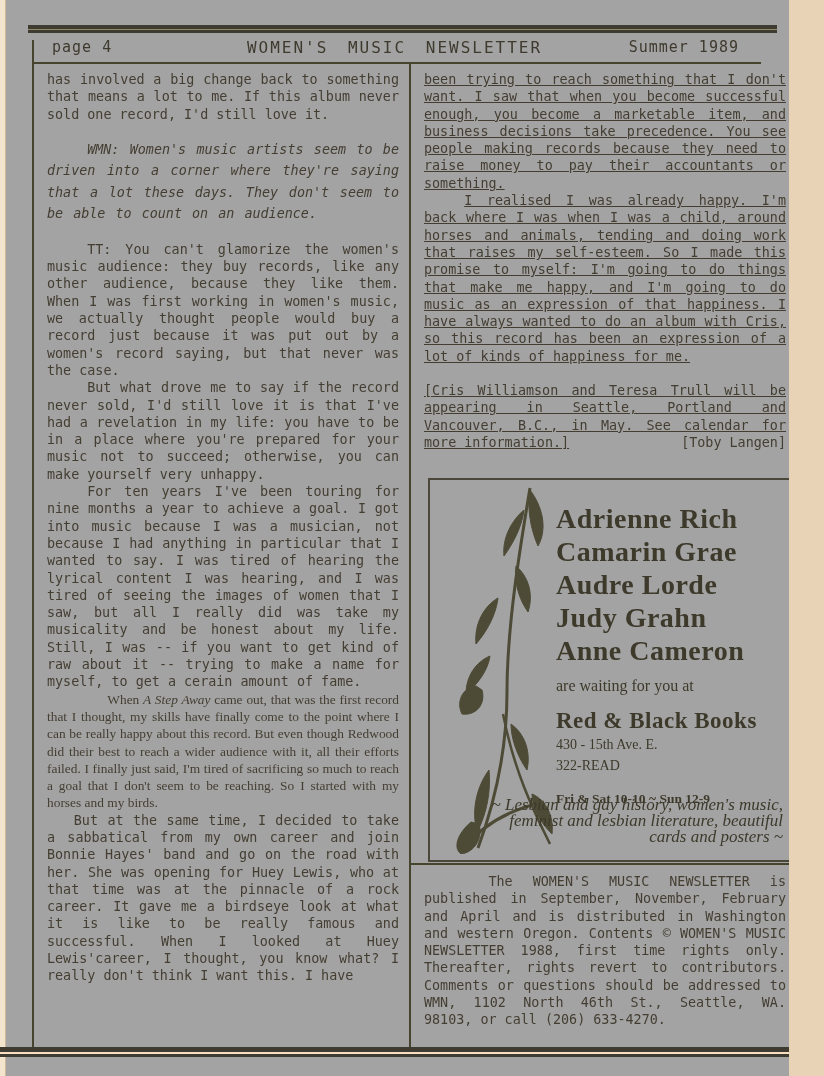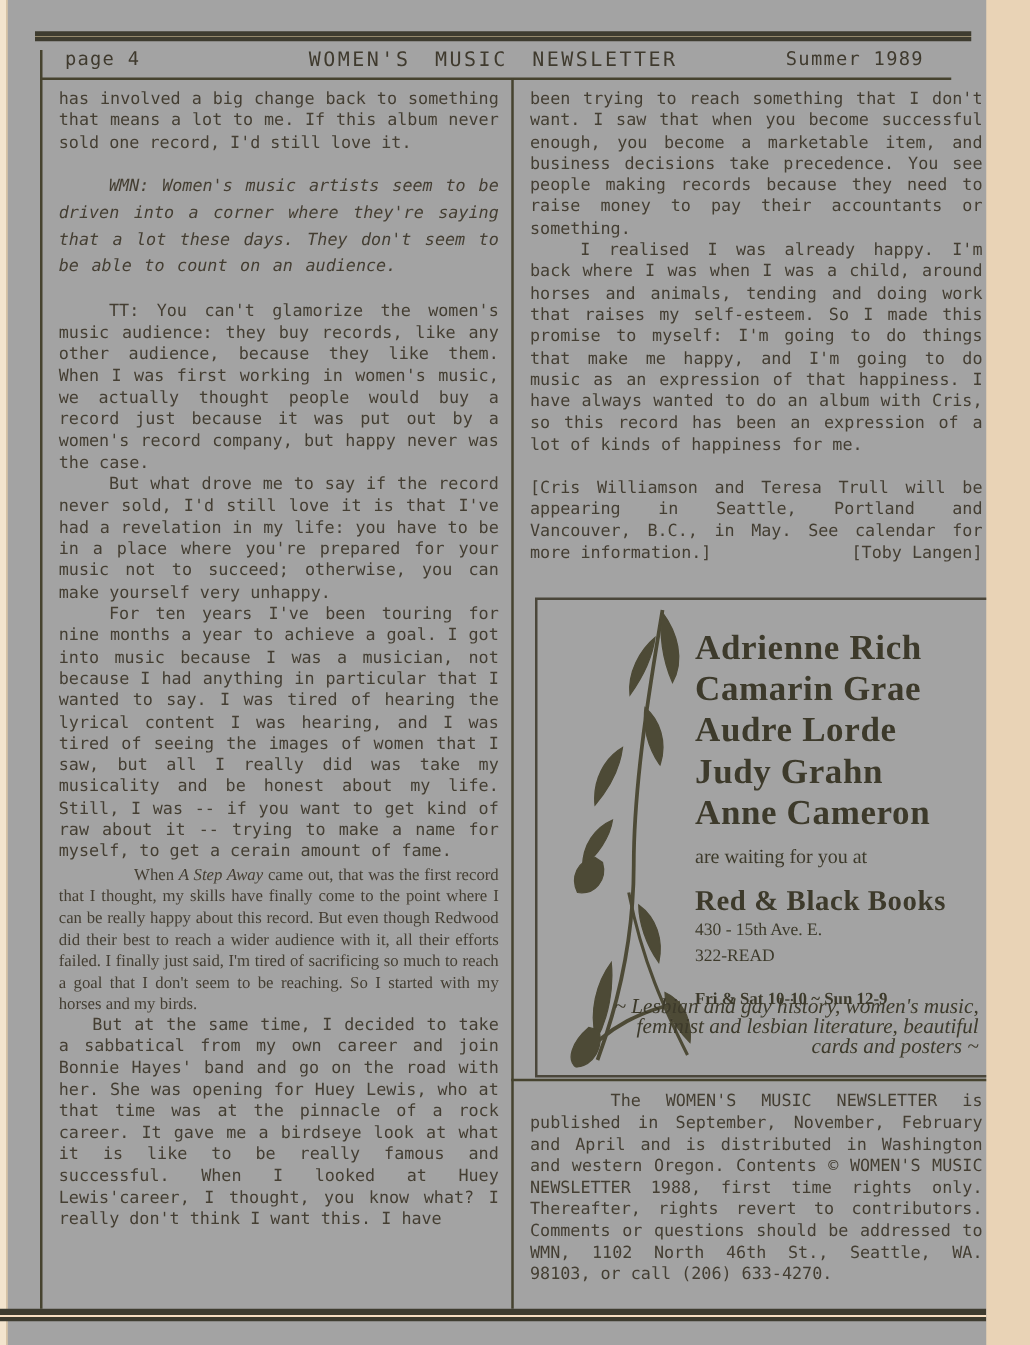--- a/index.html
+++ b/index.html
@@ -34,21 +34,21 @@
   .hdr-page  { left:52px; }
   .hdr-title { left:0; right:0; text-align:center; font-size:16px; letter-spacing:2px; word-spacing:8px; }
   .hdr-issue { right:50px; }
 
   
   .col {
     position:absolute; top:71px; font-size:13.4px; line-height:17.3px;
     text-align:justify; color:#443e32;
   }
   .col-left  { left:47px;  width:352px; }
-  .col-right { left:424px; width:362px; }
+  .col-right { left:424px; width:362px;text-decoration:underline; }
   .col p { margin:0; }
   .ind   { text-indent:3em; }
   .ind-sm{ text-indent:2em; }
   .ind-lg{ text-indent:4.5em;font-family:Liberation Serif, serif; }
   .question {
     font-style:italic; margin:16px 0 !important;
     line-height:21.5px; word-spacing:2px; text-indent:3em;
   }
   .note { margin-top:17px !important; }
   .byline { float:right;margin-left:16px; }
@@ -93,21 +93,21 @@
   <div class="footer-rule"></div>
   <div class="rule-bottom"></div>
 
   <div class="hdr hdr-page">page 4</div>
   <div class="hdr hdr-title">WOMEN'S MUSIC NEWSLETTER</div>
   <div class="hdr hdr-issue">Summer 1989</div>
 
   <div class="col col-left">
     <p>has involved a big change back to something that means a lot to me. If this album never sold one record, I'd still love it.</p>
     <p class="question">WMN: Women's music artists seem to be driven into a corner where they're saying that a lot these days. They don't seem to be able to count on an audience.</p>
-    <p class="ind">TT: You can't glamorize the women's music audience: they buy records, like any other audience, because they like them. When I was first working in women's music, we actually thought people would buy a record just because it was put out by a women's record company, but happy never was the case.</p>
+    <p class="ind">TT: You can't glamorize the women's music audience: they buy records, like any other audience, because they like them. When I was first working in women's music, we actually thought people would buy a record just because it was put out by a women's record saying, but that never was the case.</p>
     <p class="ind">But what drove me to say if the record never sold, I'd still love it is that I've had a revelation in my life: you have to be in a place where you're prepared for your music not to succeed; otherwise, you can make yourself very unhappy.</p>
     <p class="ind">For ten years I've been touring for nine months a year to achieve a goal. I got into music because I was a musician, not because I had anything in particular that I wanted to say. I was tired of hearing the lyrical content I was hearing, and I was tired of seeing the images of women that I saw, but all I really did was take my musicality and be honest about my life. Still, I was -- if you want to get kind of raw about it -- trying to make a name for myself, to get a cerain amount of fame.</p>
     <p class="ind-lg"><span>When </span><span class="title-em">A Step Away</span><span> came out, that was the first record that I thought, my skills have finally come to the point where I can be really happy about this record. But even though Redwood did their best to reach a wider audience with it, all their efforts failed. I finally just said, I'm tired of sacrificing so much to reach a goal that I don't seem to be reaching. So I started with my horses and my birds.</span></p>
     <p class="ind-sm">But at the same time, I decided to take a sabbatical from my own career and join Bonnie Hayes' band and go on the road with her. She was opening for Huey Lewis, who at that time was at the pinnacle of a rock career. It gave me a birdseye look at what it is like to be really famous and successful. When I looked at Huey Lewis'career, I thought, you know what? I really don't think I want this. I have</p>
   </div>
 
   <div class="col col-right">
     <p>been trying to reach something that I don't want. I saw that when you become successful enough, you become a marketable item, and business decisions take precedence. You see people making records because they need to raise money to pay their accountants or something.</p>
     <p class="ind">I realised I was already happy. I'm back where I was when I was a child, around horses and animals, tending and doing work that raises my self-esteem. So I made this promise to myself: I'm going to do things that make me happy, and I'm going to do music as an expression of that happiness. I have always wanted to do an album with Cris, so this record has been an expression of a lot of kinds of happiness for me.</p>
     <p class="note"><span>[Cris Williamson and Teresa Trull will be appearing in Seattle, Portland and Vancouver, B.C., in May. See calendar for more information.]</span><span class="byline">[Toby Langen]</span></p>

